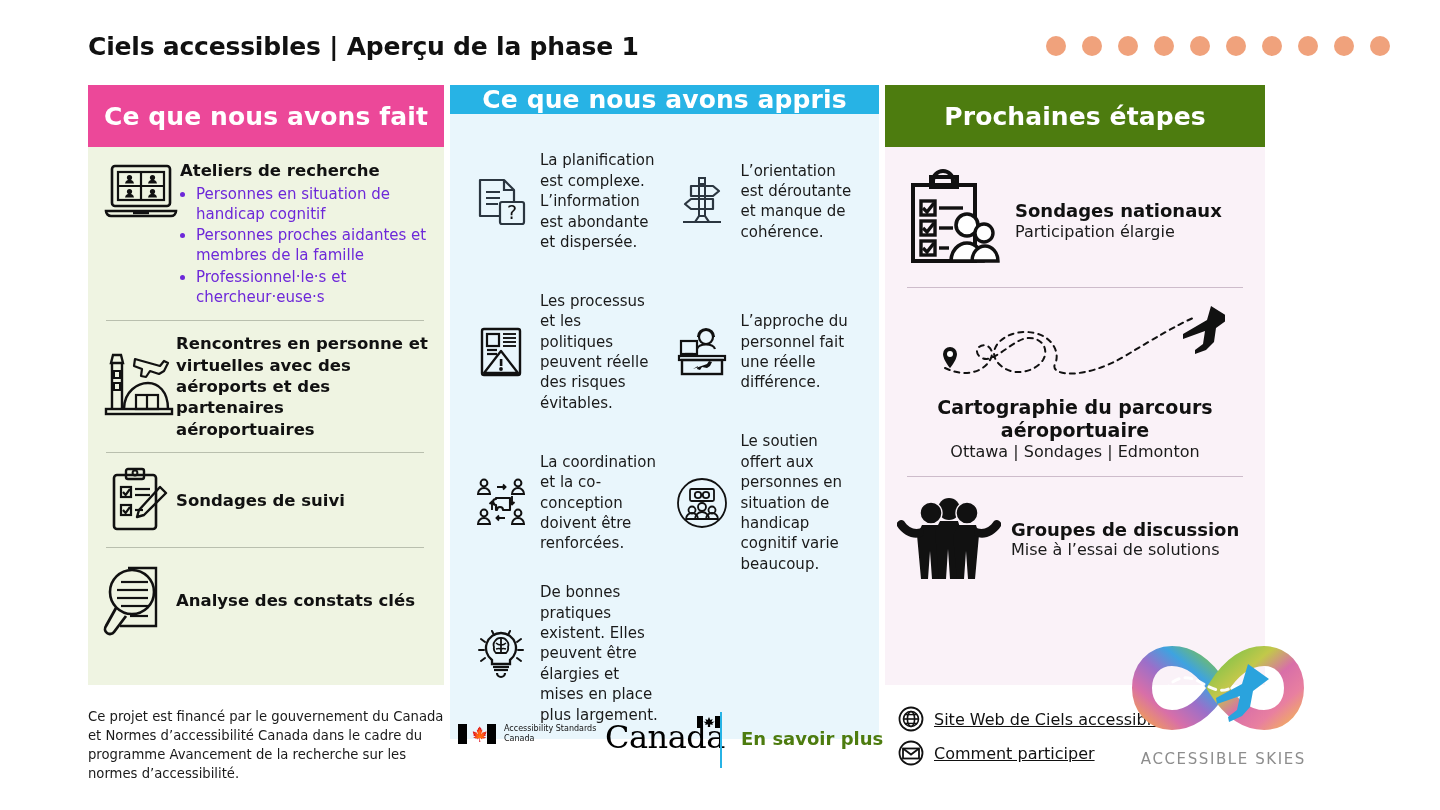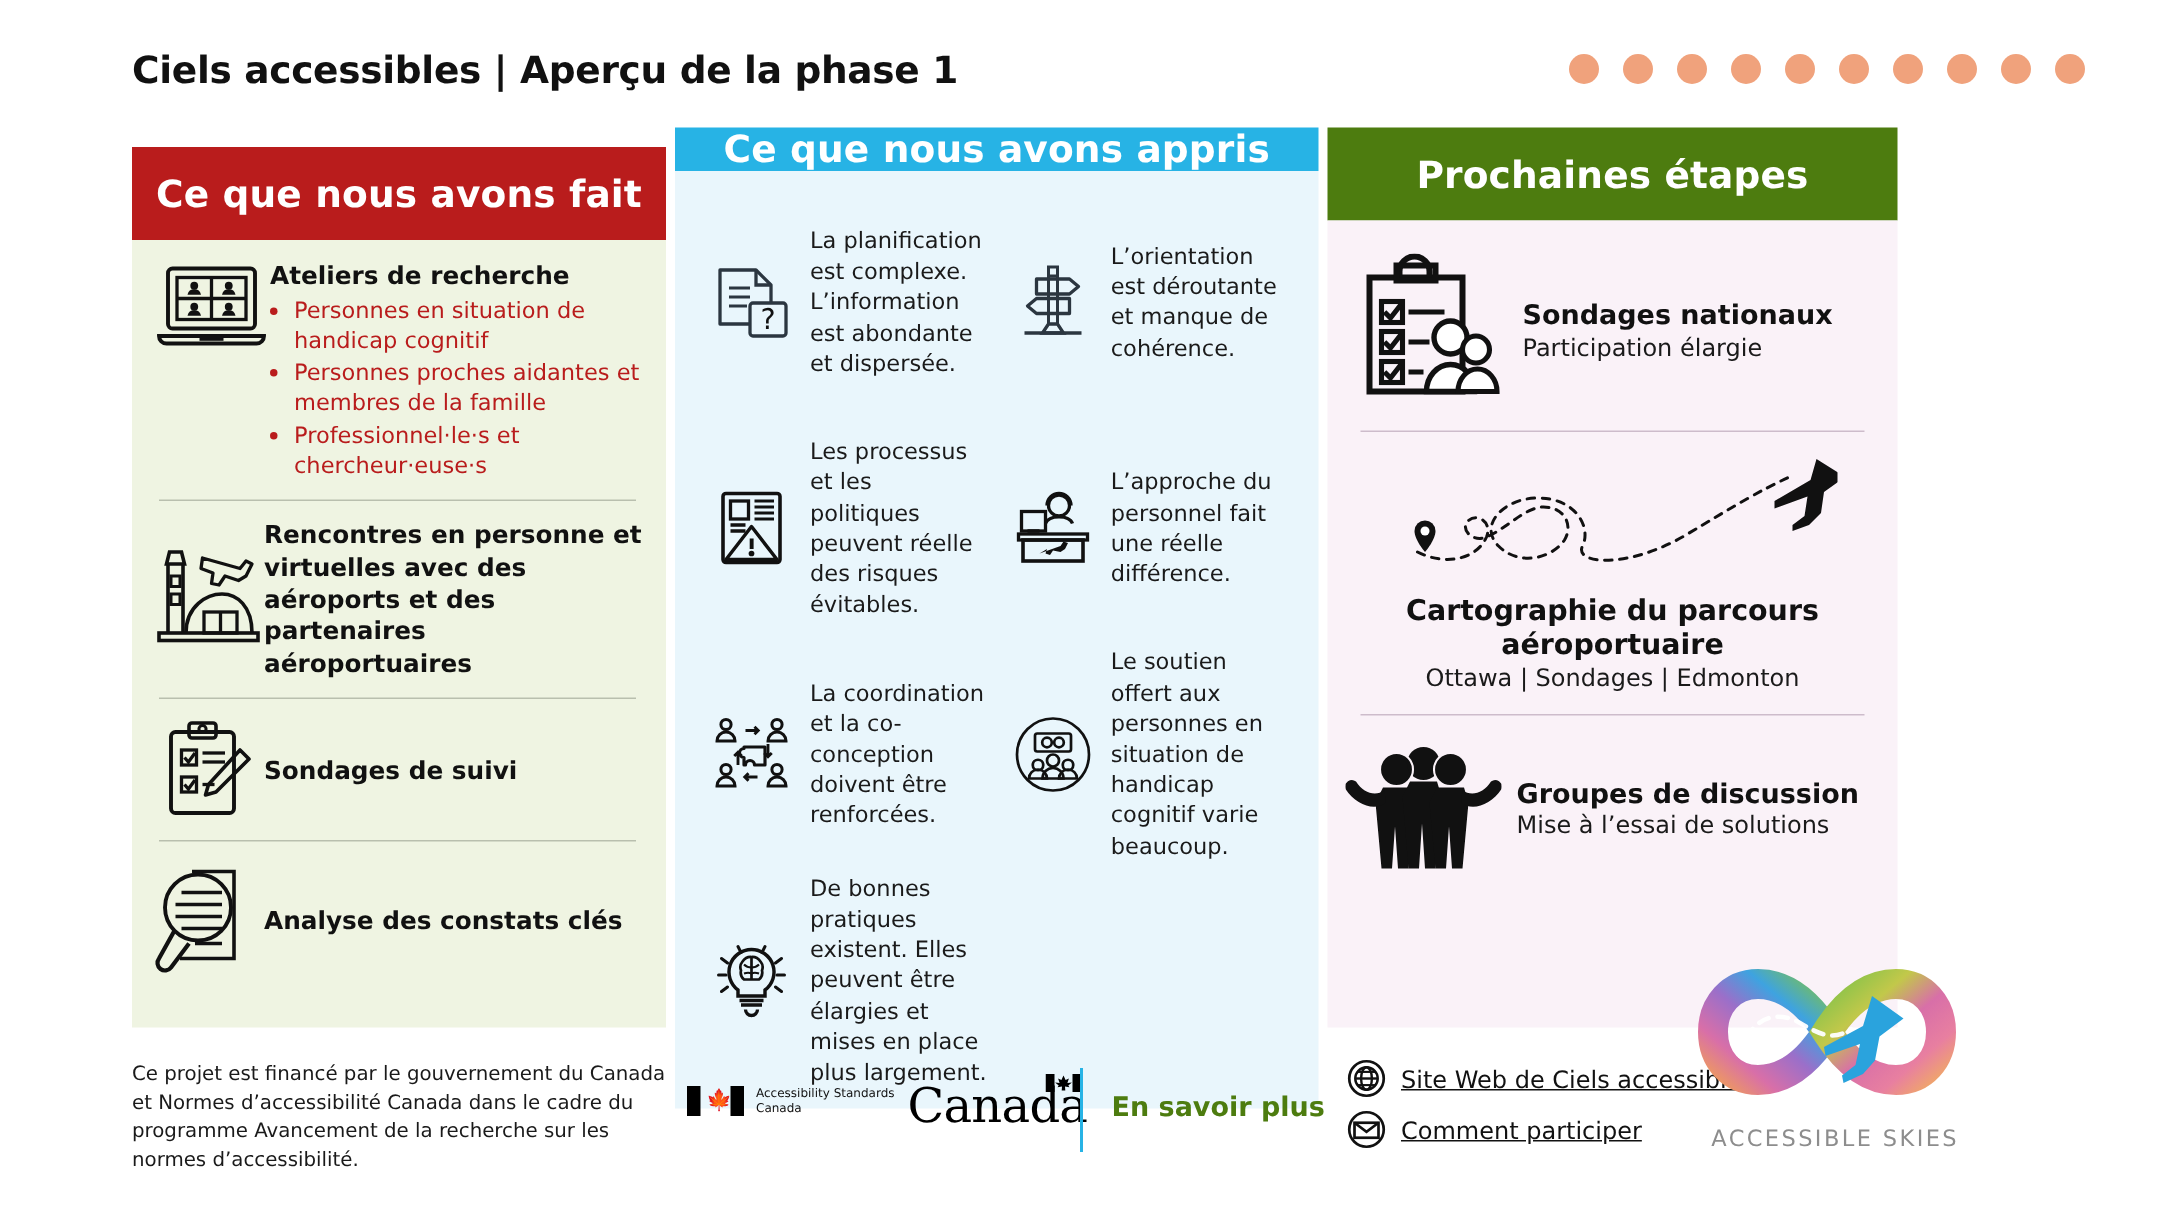--- a/index.html
+++ b/index.html
@@ -24,37 +24,37 @@
   .cols { position:absolute; left:88px; top:85px; width:1270px; height:600px; display:flex; gap:6px; }
   .col { display:flex; flex-direction:column; }
   .col.c1 { width:356px; }
   .col.c2 { width:429px; }
   .col.c3 { width:380px; }
 
   .col-head {
     height: 62px; display:flex; align-items:center; justify-content:center;
     color:#ffffff; font-size:25px; font-weight:bold; letter-spacing:.1px;
   }
-  .c1 .col-head { background:#b91c1c;margin-top:13px; }
+  .c1 .col-head { background:#ec4899; }
   .c2 .col-head { background:#27b3e5; }
   .c3 .col-head { background:#4d7c0f; }
 
   .col-body { flex:1; padding: 12px 14px 10px 14px; }
   .c1 .col-body { background:#eff4e2; }
   .c2 .col-body { background:#e9f6fc; }
   .c3 .col-body { background:#faf2f8; }
 
   
   .c1 .col-body { padding: 14px 16px 8px 14px; }
   .blk { display:flex; align-items:flex-start; }
   .blk .ic { flex: 0 0 auto; width:78px; display:flex; justify-content:center; }
   .blk .tx { flex:1; }
   .b1-title { font-size:16.5px; font-weight:bold; color:#111; line-height:1.25; }
   .b1-list { list-style: disc; margin: 2px 0 0 16px; }
-  .b1-list li { font-size:15px; color:#b91c1c; line-height:1.35; margin-bottom:1px; }
+  .b1-list li { font-size:15px; color:#6d28d9; line-height:1.35; margin-bottom:1px; }
   .hr { height:1px; background:#b9bfae; margin:12px 4px 12px 4px; }
   .c3 .hr { background:#cdbccb; margin:10px 10px; }
 
   .blk-mid { display:flex; align-items:center; }
   .b1-lead { font-size:16.5px; font-weight:bold; color:#111; line-height:1.3; }
 
   
   .grid2 { display:grid; grid-template-columns: 1fr 1fr; grid-template-rows: repeat(4, 1fr); height:100%; }
   .cell { display:flex; align-items:center; gap:8px; padding: 4px 6px; }
   .cell .ic { flex:0 0 auto; width:62px; display:flex; justify-content:center; align-items:center; }

